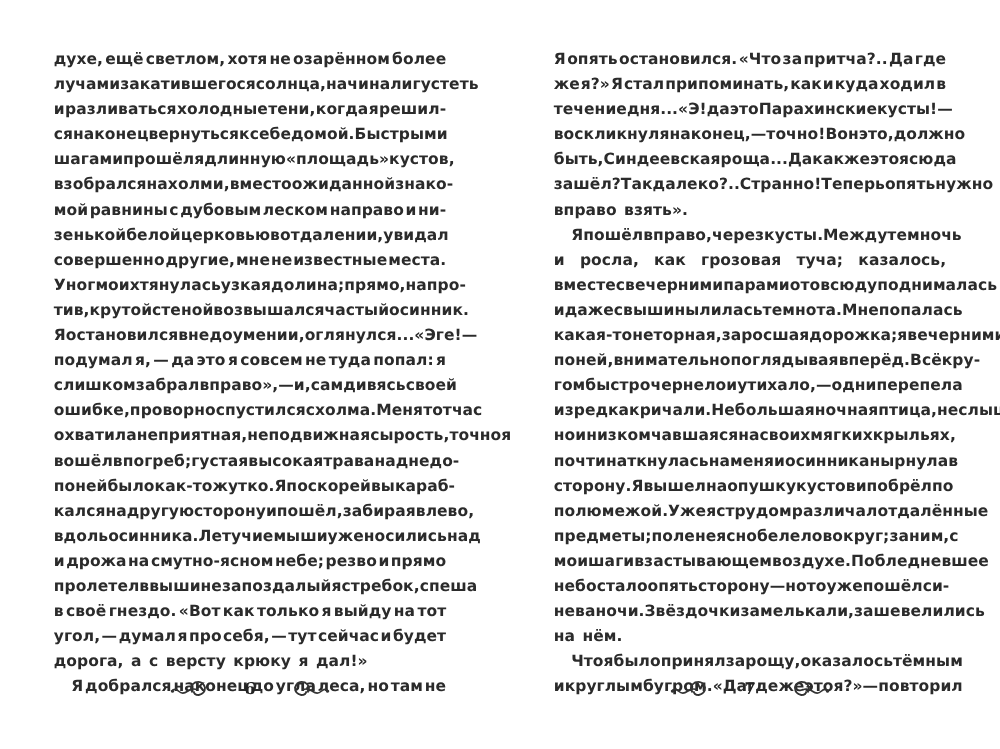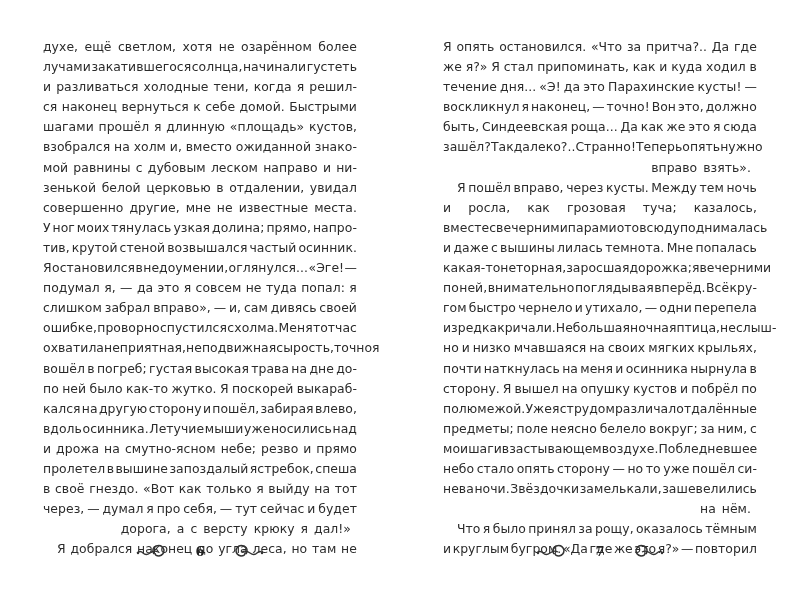--- a/index.html
+++ b/index.html
@@ -8,32 +8,32 @@
     position: relative;
     font-family: "DejaVu Sans", "Liberation Sans", sans-serif;
     color: #2b2b2b;
   }
   .page {
     position: absolute; top: 0; width: 400px; height: 599px;
   }
   .page.left { left: 0; }
   .page.right { left: 400px; }
   .text-block {
-    position: absolute; top: 37px; left: 43px; width: 314px;
+    position: absolute; top: 37px; left: 43px; width: 314px; font-weight: bold;
   }
   .line {
     height: 20.1px; line-height: 20.1px;
     font-size: 12.4px;
     text-align: justify; text-align-last: justify;
     white-space: nowrap;
     letter-spacing: 0.05px;
     word-spacing: 1px;
     display: flex; justify-content: space-between;
   }
-  .line.last { text-align-last: left; justify-content: flex-end; }
+  .line.last { text-align-last: left; justify-content: flex-start; }
   .line.indent { padding-left: 14px; }
   .line span.w { display: inline-block; }
   .line.last span.w { margin-right: 6px; }
   .footer {
     position: absolute; top: 538px; left: 0; width: 400px; height: 26px;
     display: flex; align-items: center; justify-content: center;
   }
   .orn { width: 34px; height: 16px; }
   .pnum {
     font-family: "DejaVu Serif", "Liberation Serif", serif;
@@ -254,21 +254,21 @@
         <span class="w">гнездо.</span>
         <span class="w">«Вот</span>
         <span class="w">как</span>
         <span class="w">только</span>
         <span class="w">я</span>
         <span class="w">выйду</span>
         <span class="w">на</span>
         <span class="w">тот</span>
       </div>
       <div class="line">
-        <span class="w">через,</span>
+        <span class="w">угол,</span>
         <span class="w">—</span>
         <span class="w">думал</span>
         <span class="w">я</span>
         <span class="w">про</span>
         <span class="w">себя,</span>
         <span class="w">—</span>
         <span class="w">тут</span>
         <span class="w">сейчас</span>
         <span class="w">и</span>
         <span class="w">будет</span>

